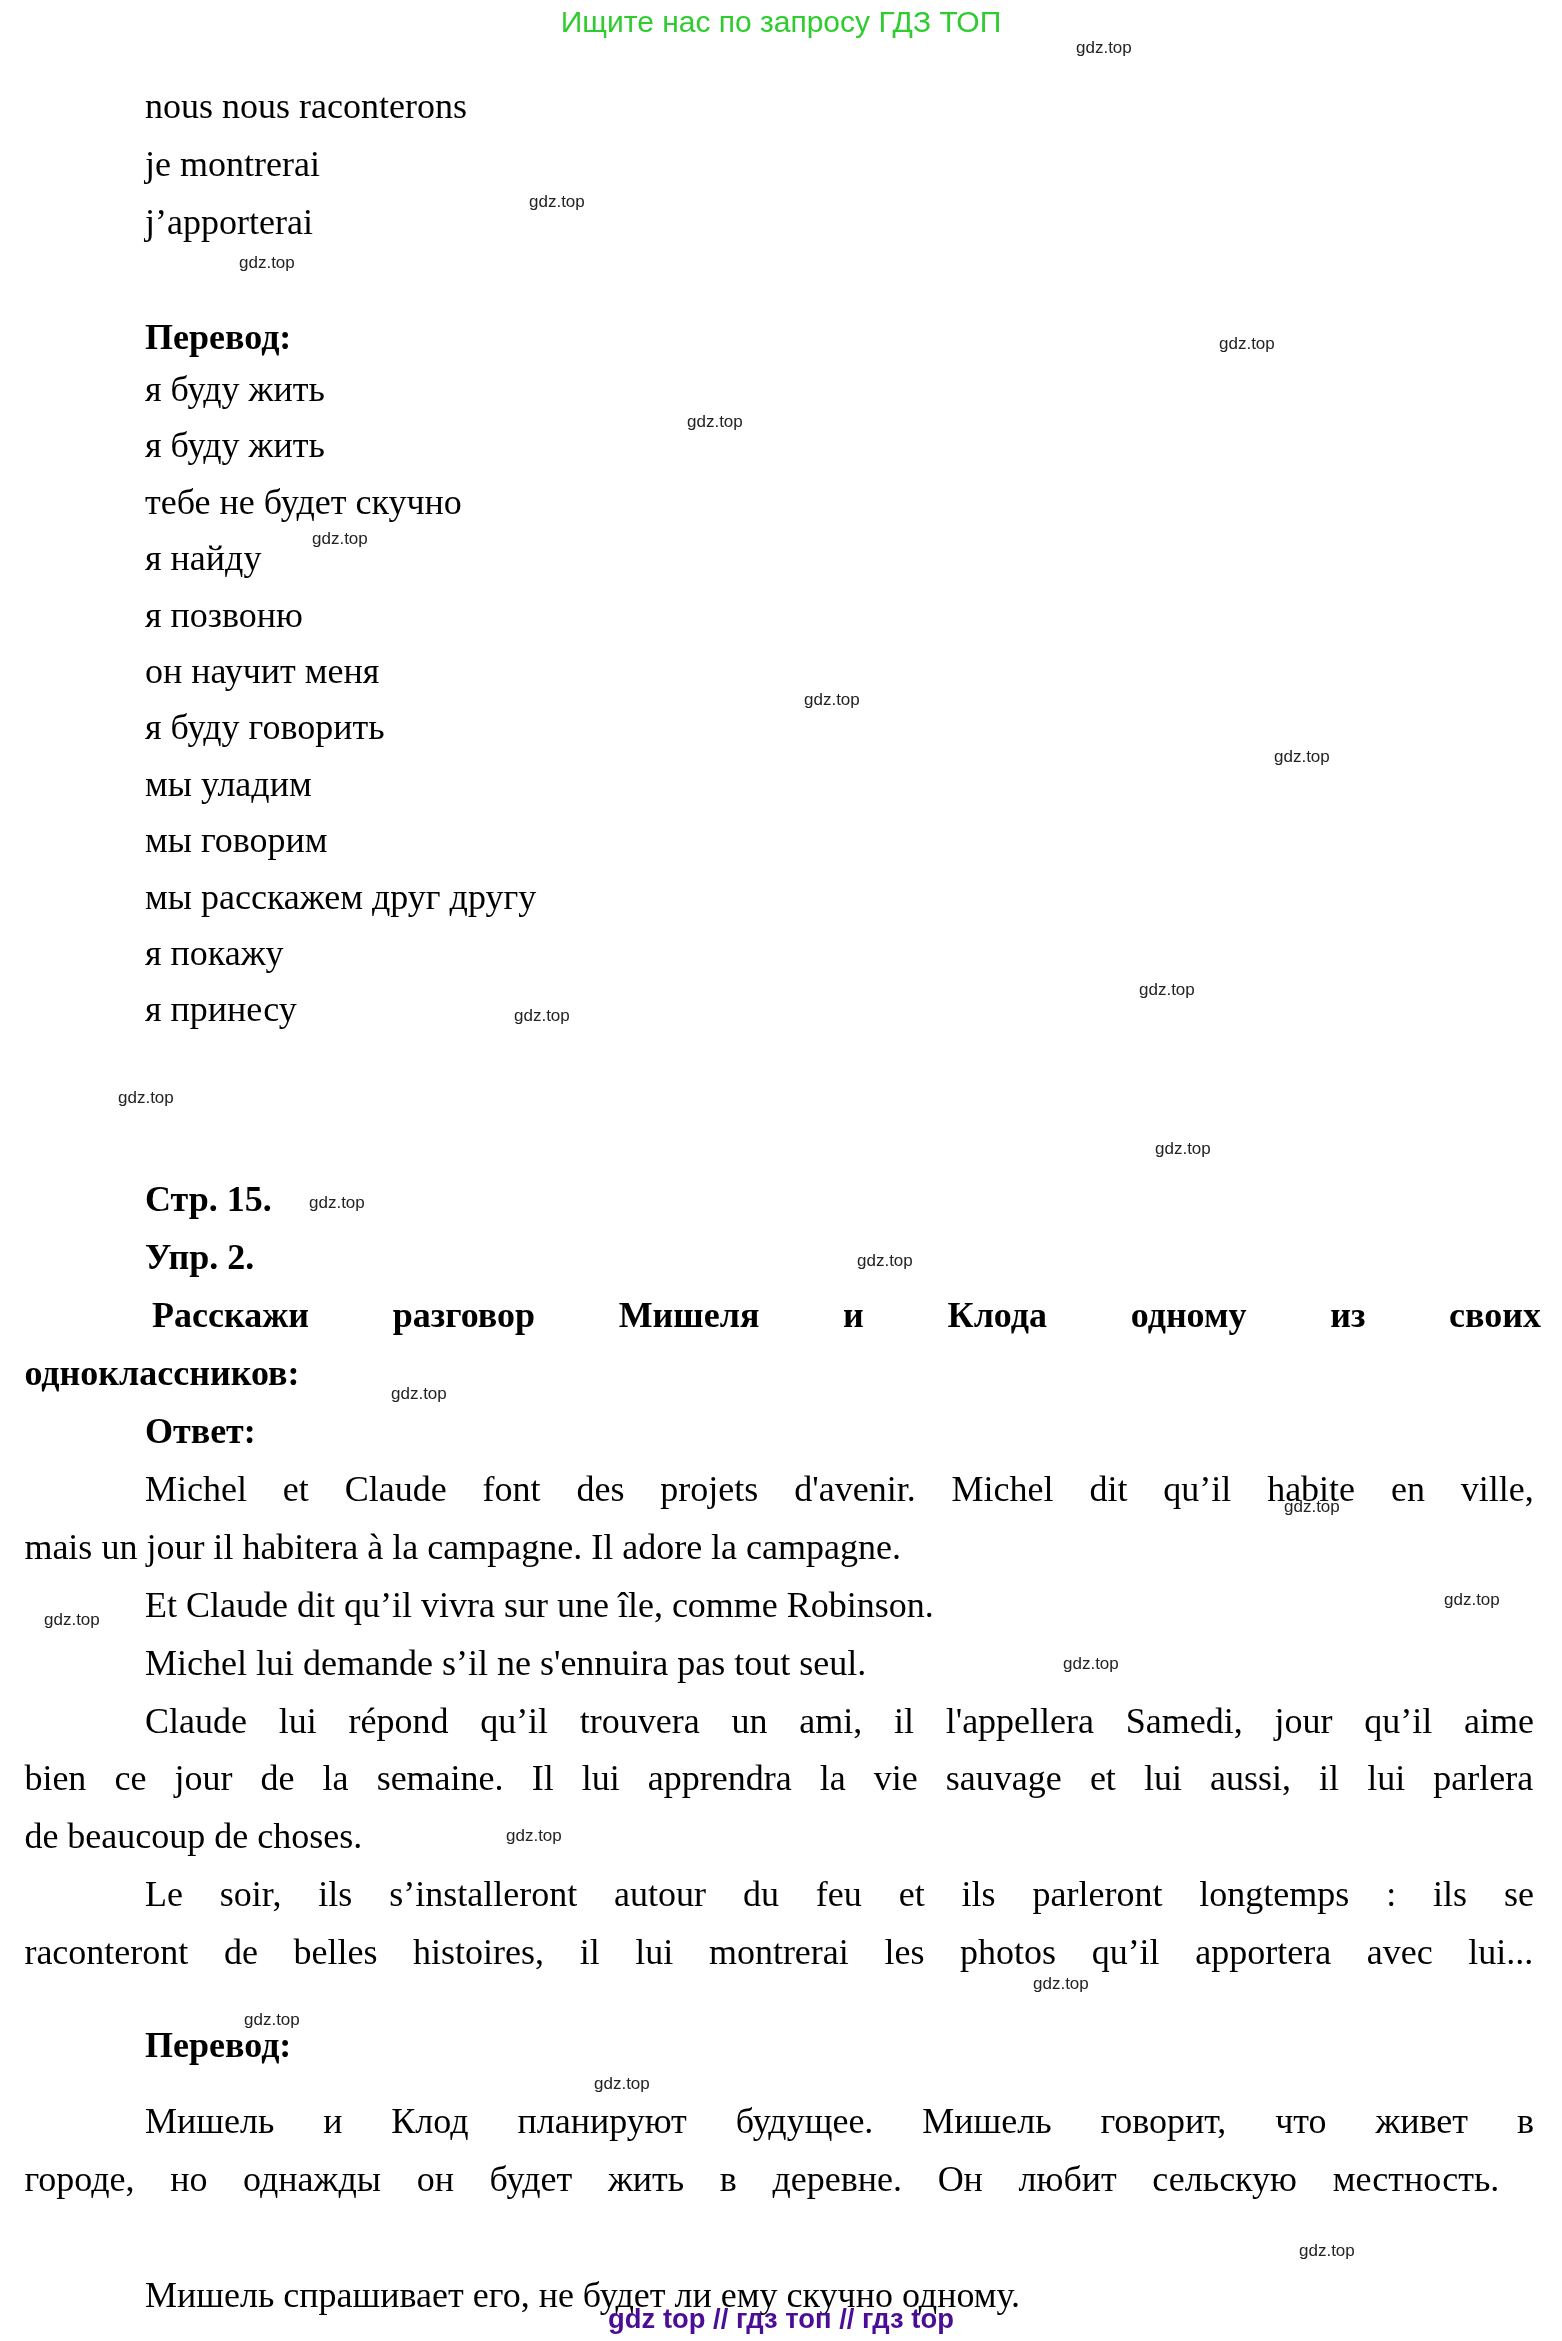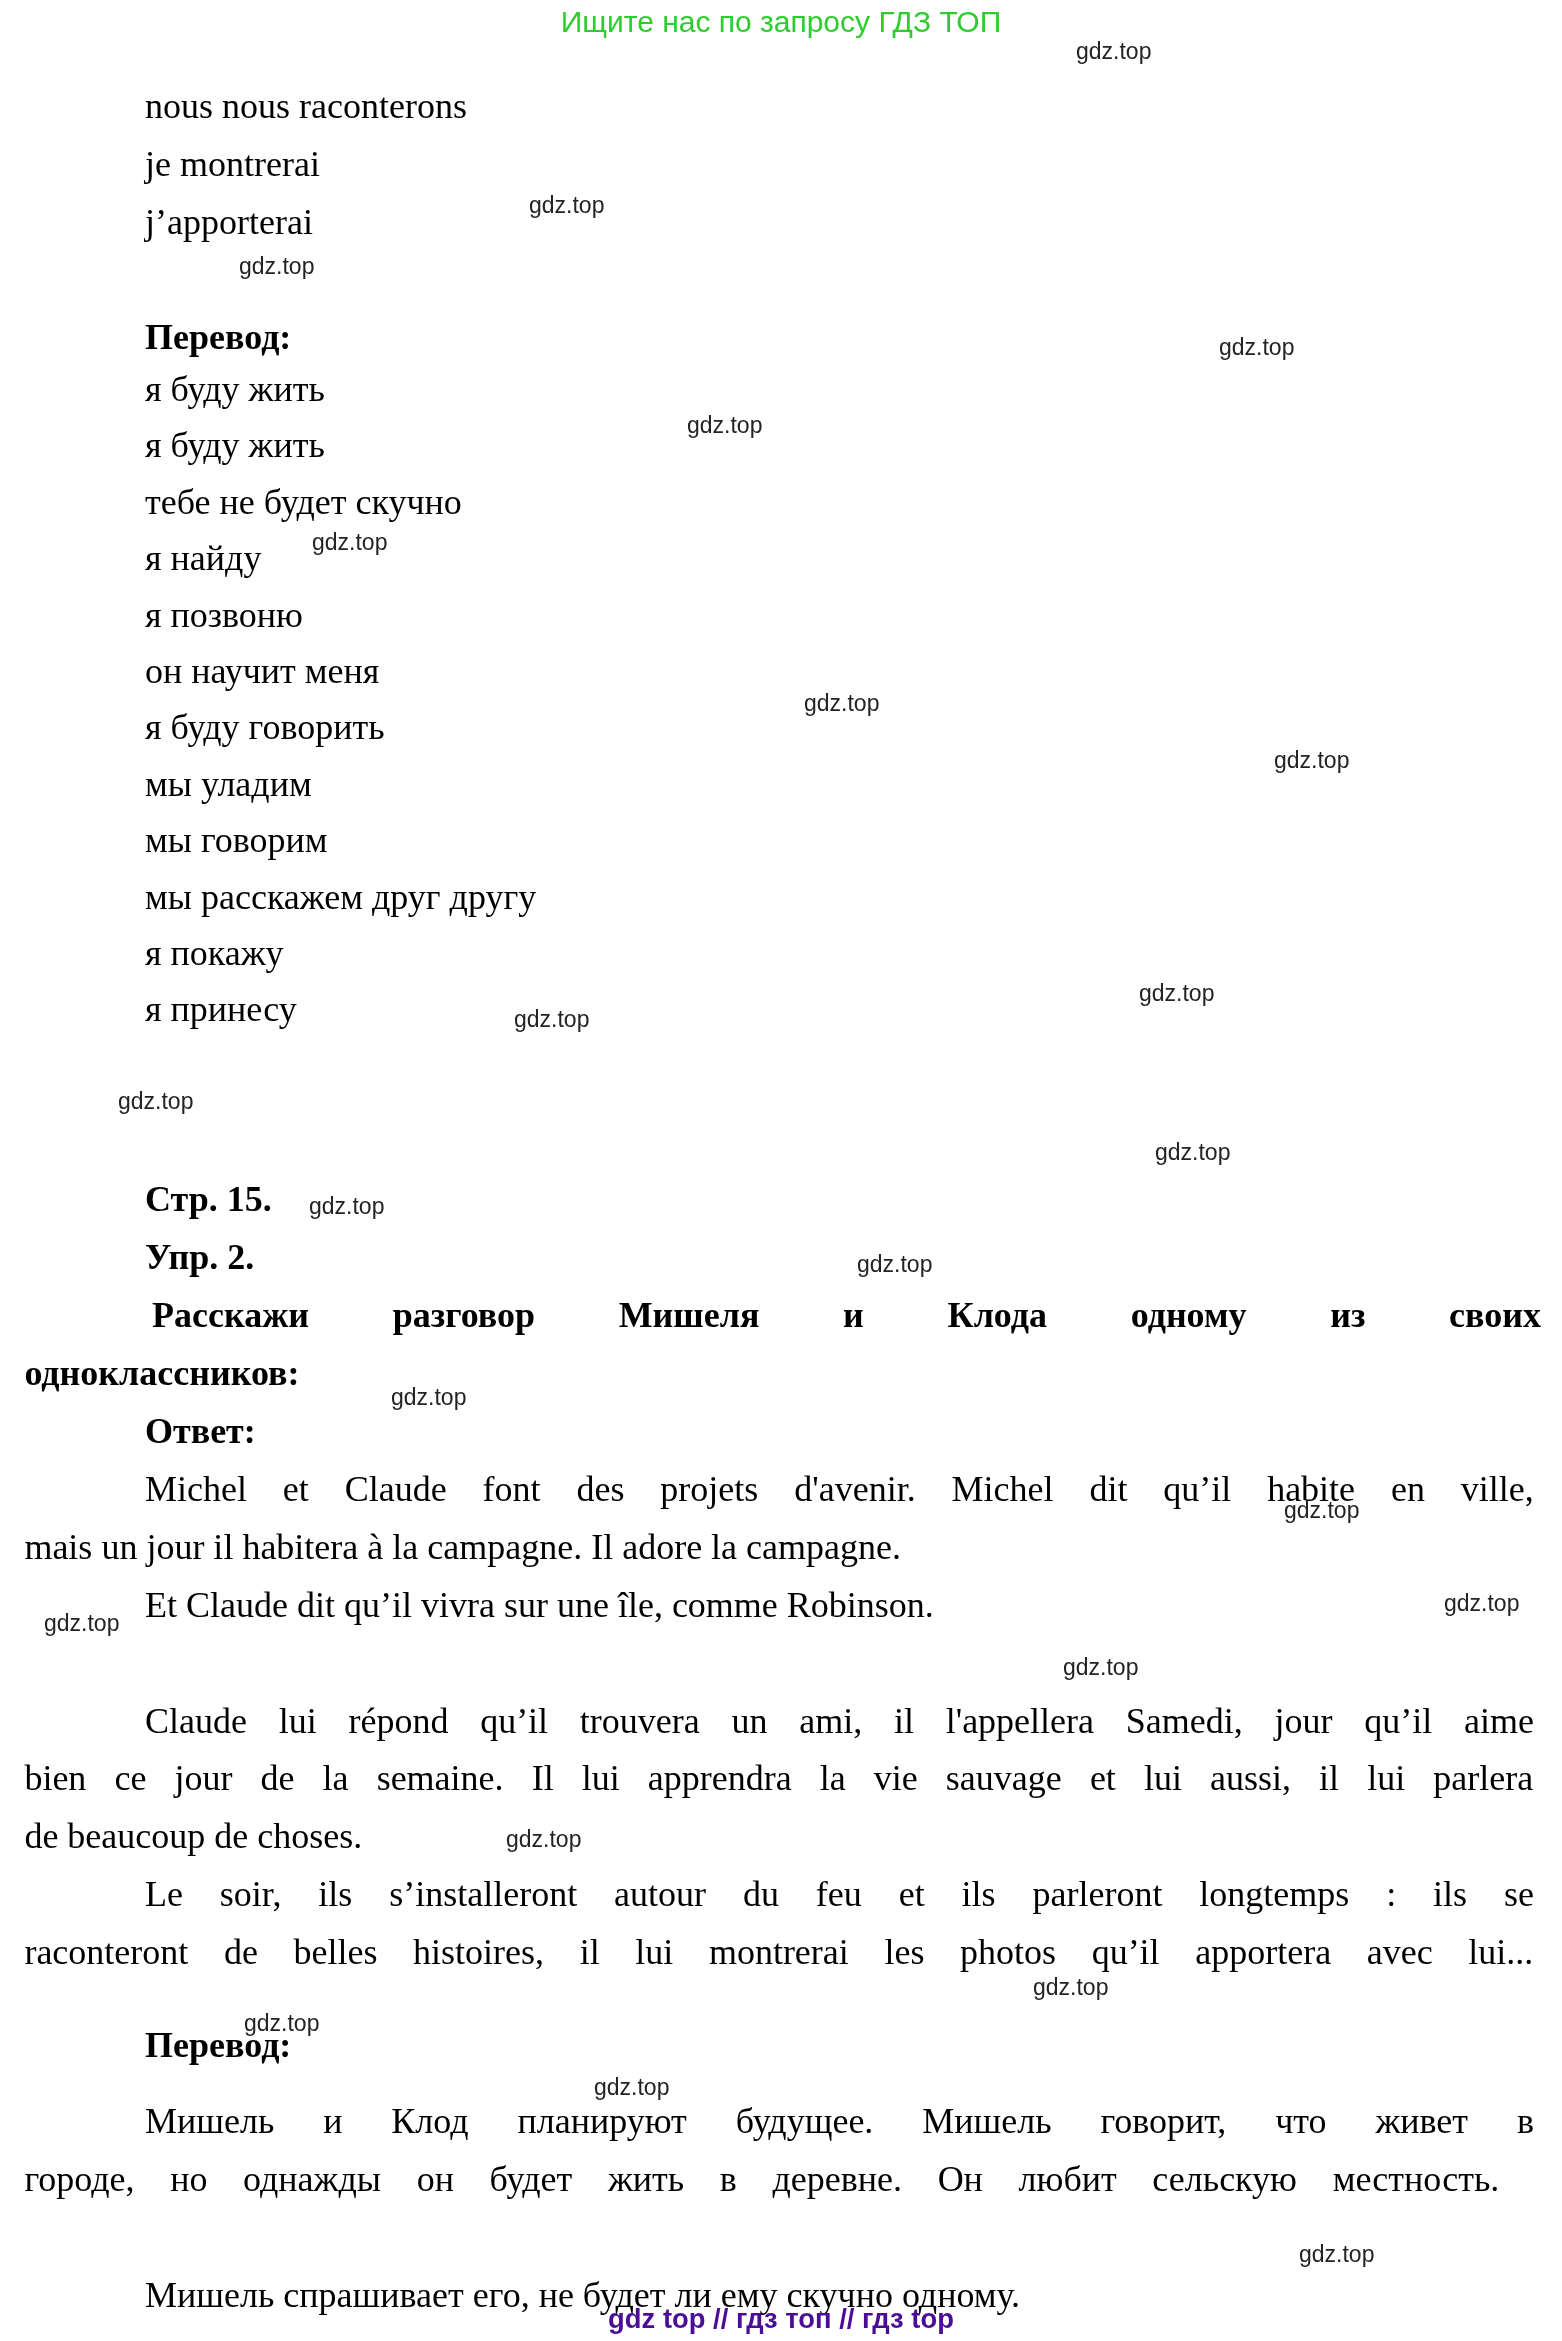--- a/index.html
+++ b/index.html
@@ -34,21 +34,21 @@
     text-align:center;
     font-family:"Liberation Sans", sans-serif;
     font-weight:600;
     font-size:27.4px;
     color:var(--footer-purple);
     white-space:nowrap;
   }
   .wm{
     position:absolute;
     font-family:"Liberation Sans", sans-serif;
-    font-size:23px;
+    font-size:17px;
     color:var(--wm);
     white-space:nowrap;
   }
   .line{
     position:absolute;
     font-size:36px;
     line-height:43px;
     white-space:nowrap;
   }
   .bold{font-weight:bold;}
@@ -112,20 +112,21 @@
       <span>d'avenir.</span>
       <span>Michel</span>
       <span>dit</span>
       <span>qu’il</span>
       <span>habite</span>
       <span>en</span>
       <span>ville,</span>
     </div>
   <div class="line" style="left:24.4px;top:1526px;">mais un jour il habitera à la campagne. Il adore la campagne.</div>
   <div class="line" style="left:145px;top:1584px;">Et Claude dit qu’il vivra sur une île, comme Robinson.</div>
+  <div class="line" style="left:145px;top:1642px;">Michel lui demande s’il ne s'ennuira pas tout seul.</div>
   <div class="line jline" style="left:145px;top:1700px;width:1389px;">
       <span>Claude</span>
       <span>lui</span>
       <span>répond</span>
       <span>qu’il</span>
       <span>trouvera</span>
       <span>un</span>
       <span>ami,</span>
       <span>il</span>
       <span>l'appellera</span>

